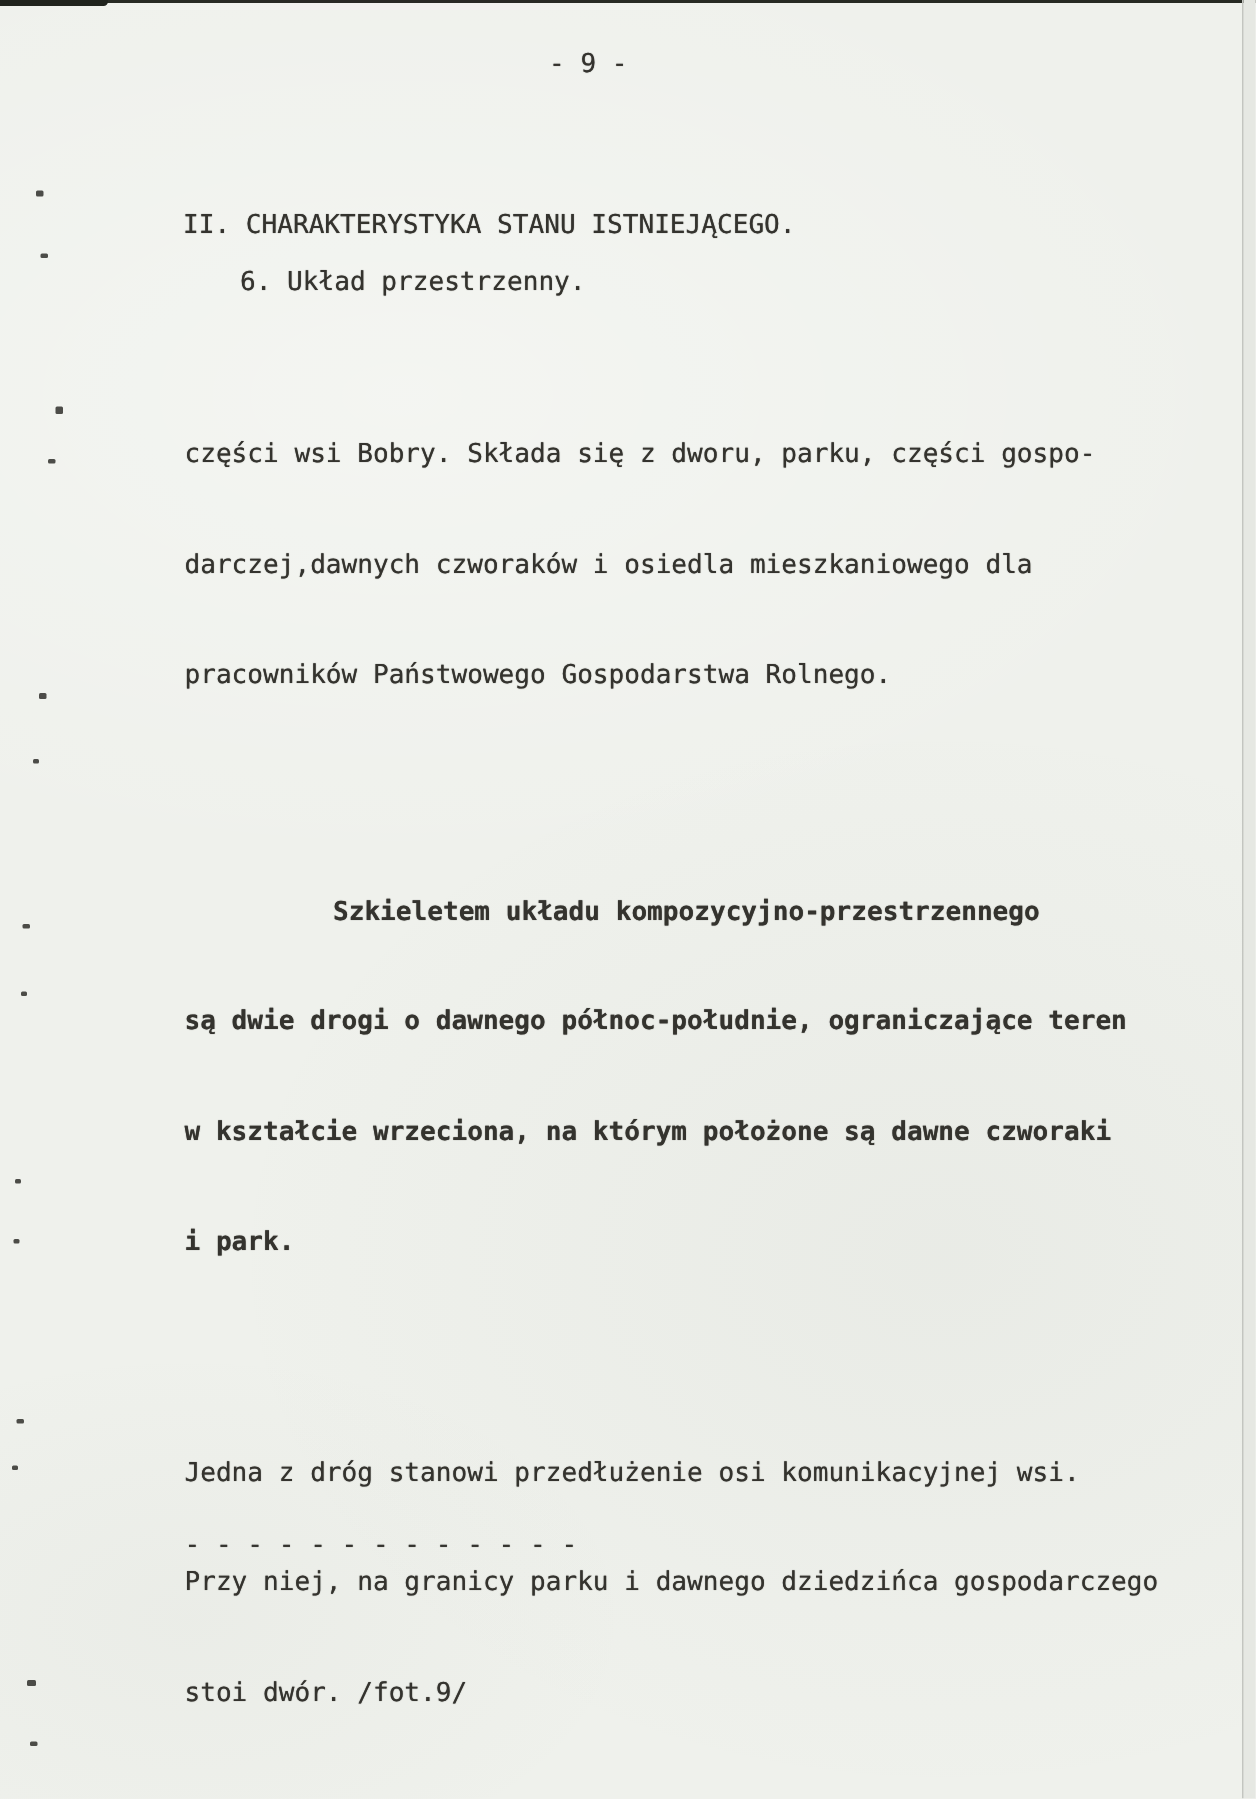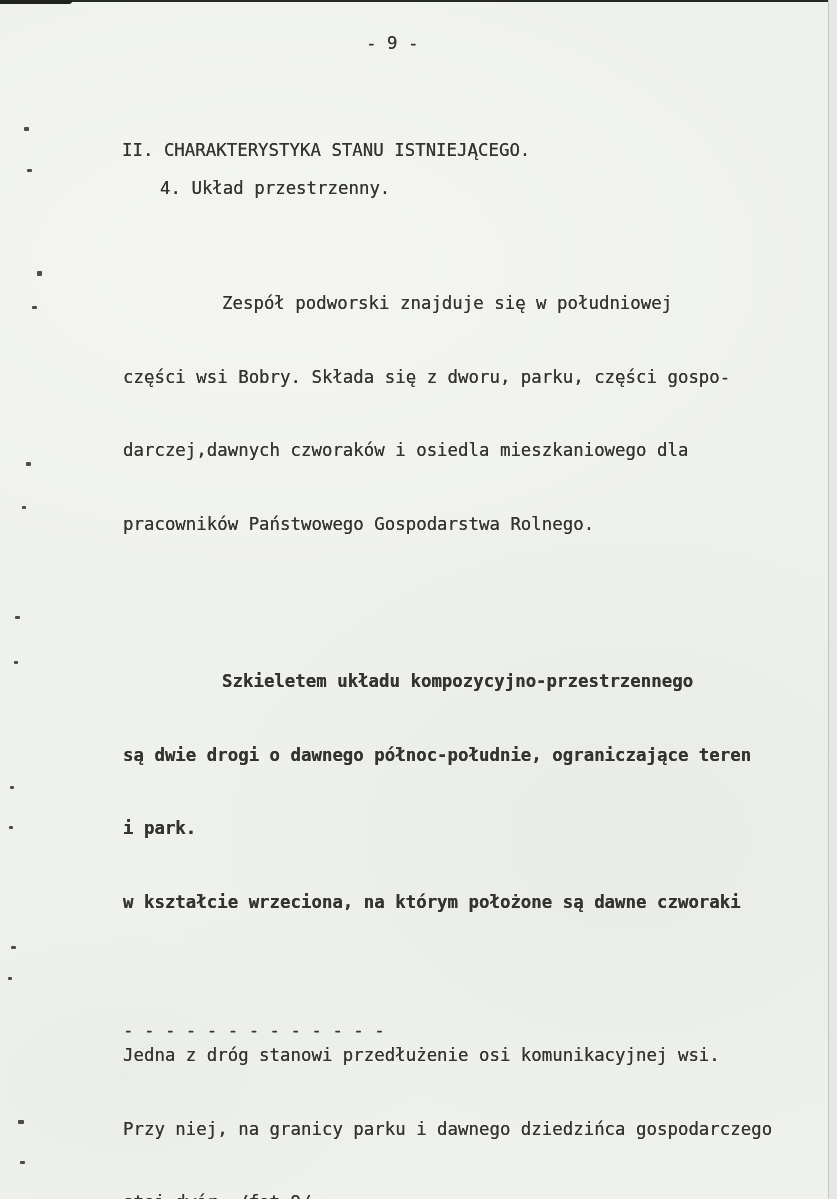--- a/index.html
+++ b/index.html
@@ -59,34 +59,33 @@
 <span class="speck" style="left:10px;top:786px;width:4px;height:3px"></span>
 <span class="speck" style="left:9px;top:826px;width:4px;height:3px"></span>
 <span class="speck" style="left:11px;top:946px;width:5px;height:3px"></span>
 <span class="speck" style="left:8px;top:977px;width:4px;height:3px"></span>
 <span class="speck" style="left:18px;top:1120px;width:6px;height:4px"></span>
 <span class="speck" style="left:20px;top:1161px;width:5px;height:3px"></span>
 
 <div class="typed page-number">- 9 -</div>
 
 <div class="typed heading">II. CHARAKTERYSTYKA STANU ISTNIEJĄCEGO.</div>
-<div class="typed subheading">4. Układ przestrzenny.</div>
+<div class="typed subheading">6. Układ przestrzenny.</div>
 
 <div class="typed body-text">
   <div class="para">
-    <div class="line first-indent">Zespół podworski znajduje się w południowej</div>
     <div class="line">części wsi Bobry. Składa się z dworu, parku, części gospo-</div>
     <div class="line">darczej,dawnych czworaków i osiedla mieszkaniowego dla</div>
     <div class="line">pracowników Państwowego Gospodarstwa Rolnego.</div>
   </div>
   <div class="para gap-before">
     <div class="line first-indent">Szkieletem układu kompozycyjno-przestrzennego</div>
     <div class="line">są dwie drogi o dawnego północ-południe, ograniczające teren</div>
+    <div class="line">w kształcie wrzeciona, na którym położone są dawne czworaki</div>
     <div class="line">i park.</div>
-    <div class="line">w kształcie wrzeciona, na którym położone są dawne czworaki</div>
   </div>
   <div class="para">
     <div class="line">Jedna z dróg stanowi przedłużenie osi komunikacyjnej wsi.</div>
     <div class="line">Przy niej, na granicy parku i dawnego dziedzińca gospodarczego</div>
     <div class="line">stoi dwór. /fot.9/</div>
   </div>
   
   
 </div>
 

